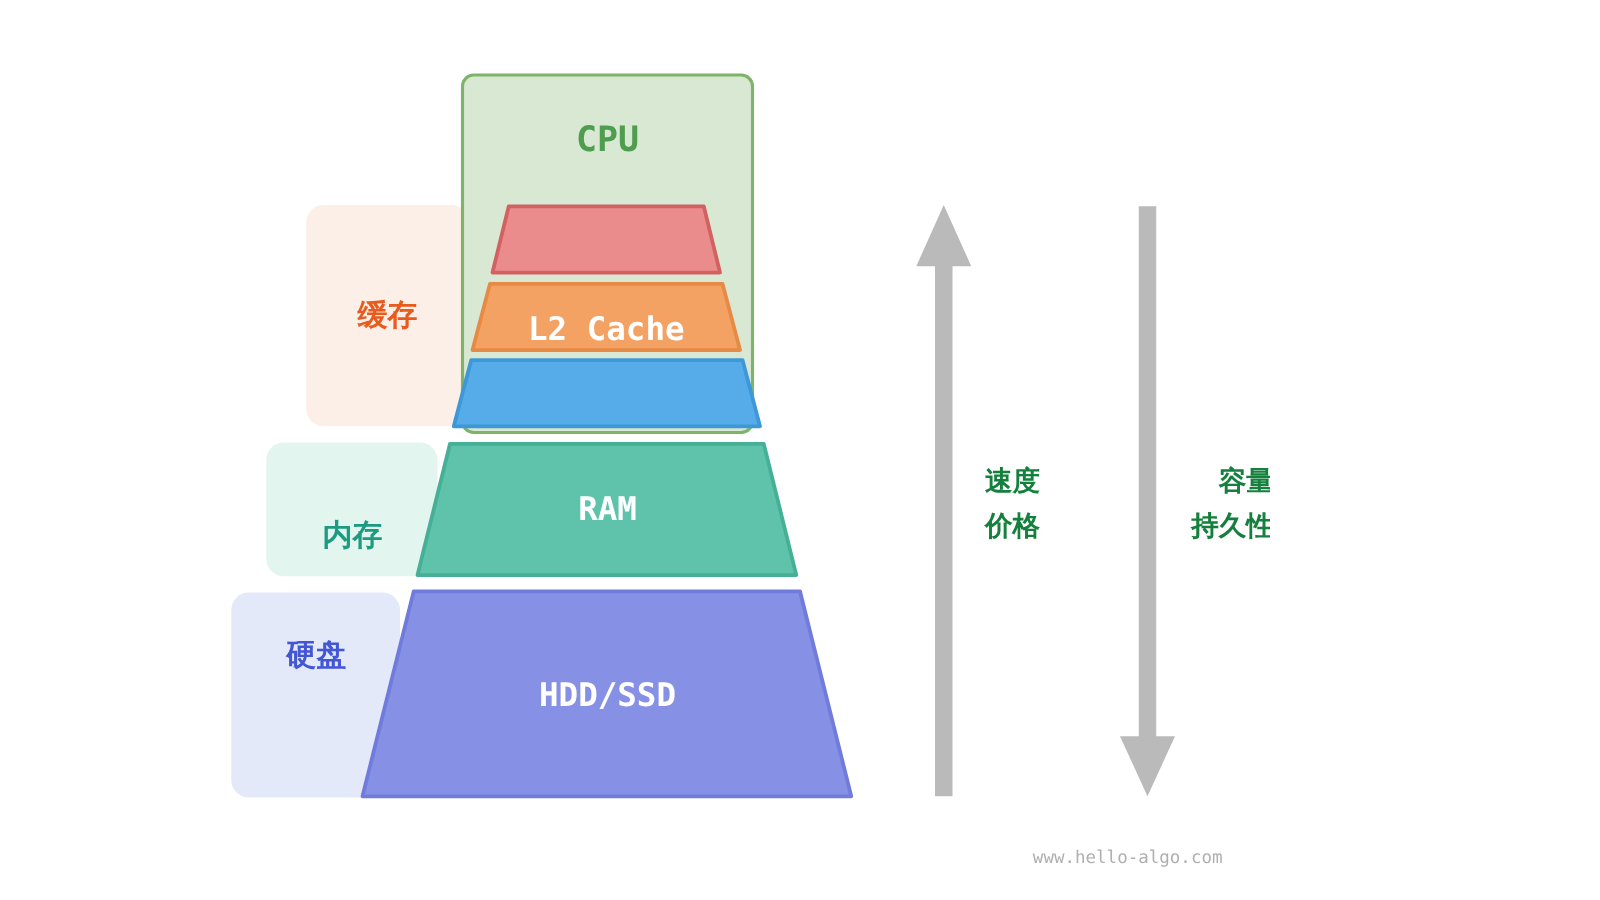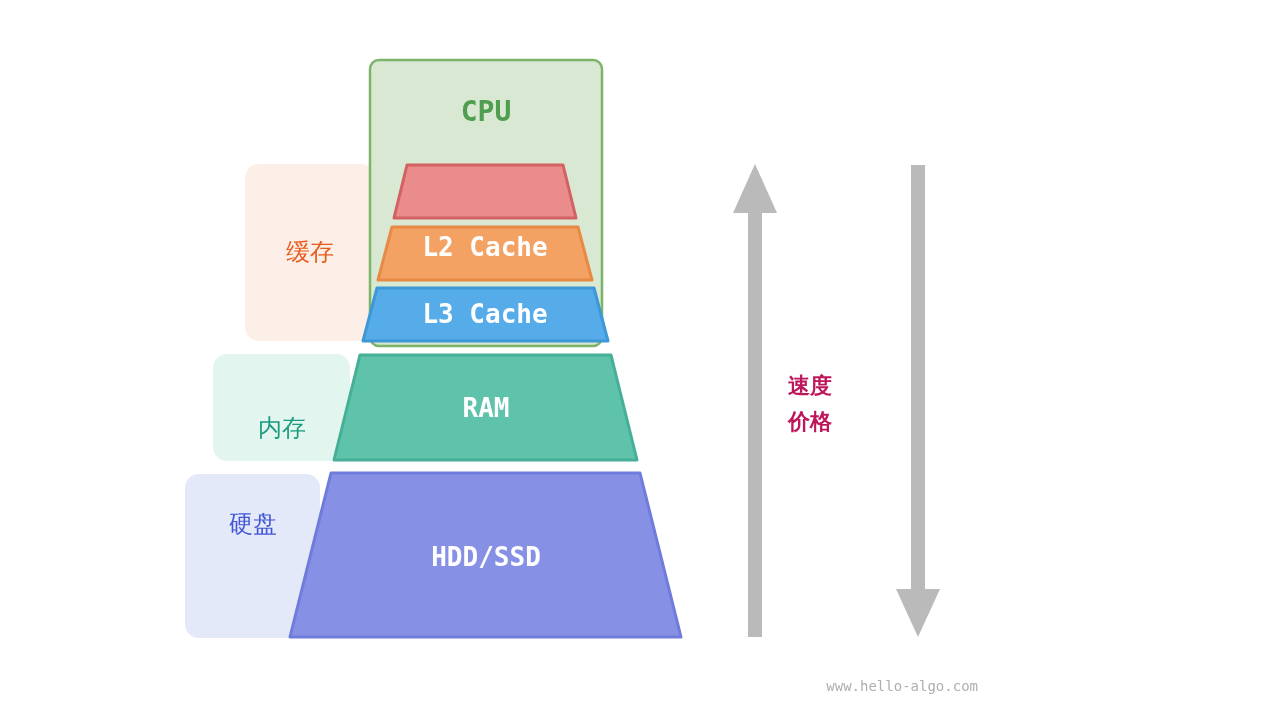--- a/index.html
+++ b/index.html
@@ -29,30 +29,30 @@
     font-family: "DejaVu Sans Mono", monospace;
     font-size: 28px; font-weight: bold;
     color: #4F9D4F;
   }
   .level-label {
     font-family: "DejaVu Sans Mono", monospace;
     font-size: 26px; font-weight: bold;
     color: #ffffff;
   }
   .group-label {
-    font-size: 24px; font-weight: normal;
+    font-size: 24px; font-weight: bold;
   }
   .group-label.cache  { color: #E95A1D; }
   .group-label.memory { color: #1D9B80; }
   .group-label.disk   { color: #4356D6; }
 
   .axis-text {
     position: absolute;
     font-size: 22px; font-weight: bold;
-    color: #be185d;
+    color: #15803d;
     line-height: 36px;
     white-space: nowrap;
     text-align: right;
   }
   .watermark {
     position: absolute;
     right: 38px; top: 678px;
     font-family: "DejaVu Sans Mono", monospace;
     font-size: 14px;
     color: #AFAFAF;
@@ -78,29 +78,32 @@
     <polygon class="trapezoid" points="392,227 578,227 592,280 378,280" fill="#F3A263" stroke="#E68A45"></polygon>
     <polygon class="trapezoid" points="377,288 594,288 608,341 363,341" fill="#55ACE8" stroke="#3E97D6"></polygon>
     <polygon class="trapezoid" points="360,355 611,355 637,460 334,460" fill="#5FC3AC" stroke="#45B096"></polygon>
     <polygon class="trapezoid" points="331,473 640,473 681,637 290,637" fill="#8690E4" stroke="#707CDB"></polygon>
 
     <polygon class="arrow" points="748,637 748,213 733,213 755,164 777,213 762,213 762,637" fill="#BABABA"></polygon>
     <polygon class="arrow" points="911,165 911,589 896,589 918,637 940,589 925,589 925,165" fill="#BABABA"></polygon>
   </svg>
 
   <div class="label cpu-label" style="left:486px; top:111px;">CPU</div>
-  <div class="label level-label" style="left:485px; top:247px;text-align:right;">L2 Cache</div>
-  <div class="label level-label" style="left:485px; top:314px;">L3 Cache</div>
+  <div class="label level-label" style="left:485px; top:264px;text-align:right;">L2 Cache</div>
   <div class="label level-label" style="left:486px; top:408px;">RAM</div>
   <div class="label level-label" style="left:486px; top:557px;">HDD/SSD</div>
 
   <div class="label group-label cache" style="left:310px; top:252px;">缓存</div>
   <div class="label group-label memory" style="left:282px; top:428px;">内存</div>
   <div class="label group-label disk" style="left:253px; top:524px;">硬盘</div>
 
   <div class="axis-text" style="left:788px; top:368px;">
     <div>速度</div>
     <div>价格</div>
   </div>
+  <div class="axis-text" style="left:953px; top:368px;">
+    <div>容量</div>
+    <div>持久性</div>
+  </div>
 
   <div class="watermark">www.hello-algo.com</div>
 
 </div>
 
 </body></html>

